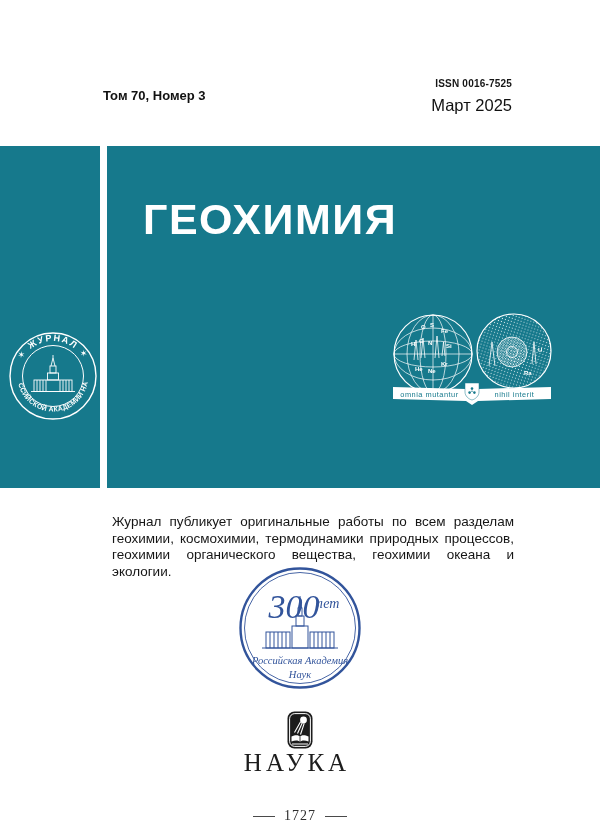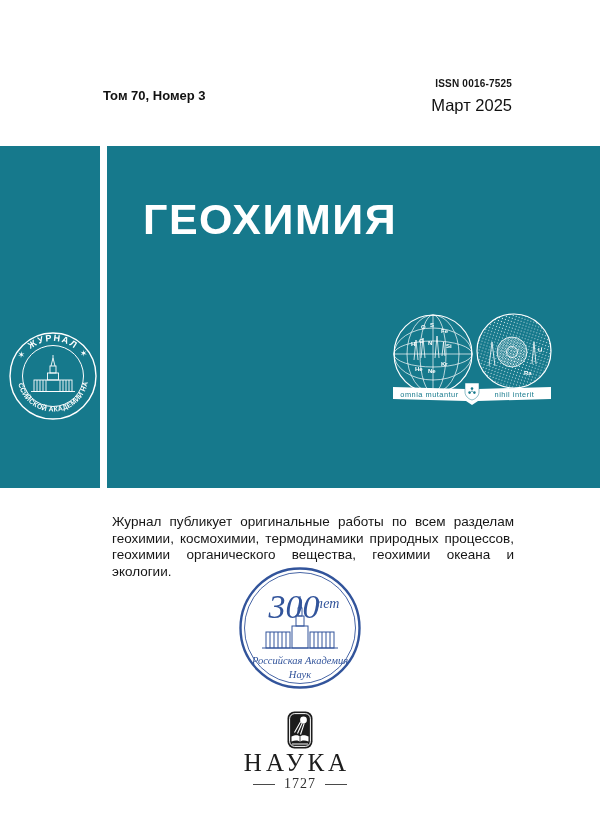--- a/index.html
+++ b/index.html
@@ -35,21 +35,21 @@
     font-size:13.5px;line-height:16.6px;color:#161616;text-align:justify;margin-top:12px;
   }
   .anniversary{position:absolute;left:238px;top:566px;width:124px;height:124px;}
   .publisher-badge{position:absolute;left:287px;top:711px;width:26px;height:38px;}
   .publisher-name{
     position:absolute;left:0;right:6px;top:749px;text-align:center;
     font-family:"Liberation Serif","DejaVu Serif",serif;font-size:25px;
     letter-spacing:4px;color:#1d1d1d;line-height:1.1;
   }
   .publisher-year-row{
-    position:absolute;left:0;right:0;top:776px;display:flex;align-items:center;
+    position:absolute;left:0;right:0;top:808px;display:flex;align-items:center;
     justify-content:center;gap:9px;color:#3a3a3a;
   }
   .year-dash{width:22px;height:0;border-top:1.6px solid #4a4a4a;}
   .publisher-year{
     font-family:"Liberation Serif","DejaVu Serif",serif;font-size:14px;color:#2e2e2e;
     letter-spacing:1px;
   }
   svg text{font-family:"Liberation Sans","DejaVu Sans",sans-serif;}
   svg .serif-txt{font-family:"Liberation Serif","DejaVu Serif",serif;}
 </style>

